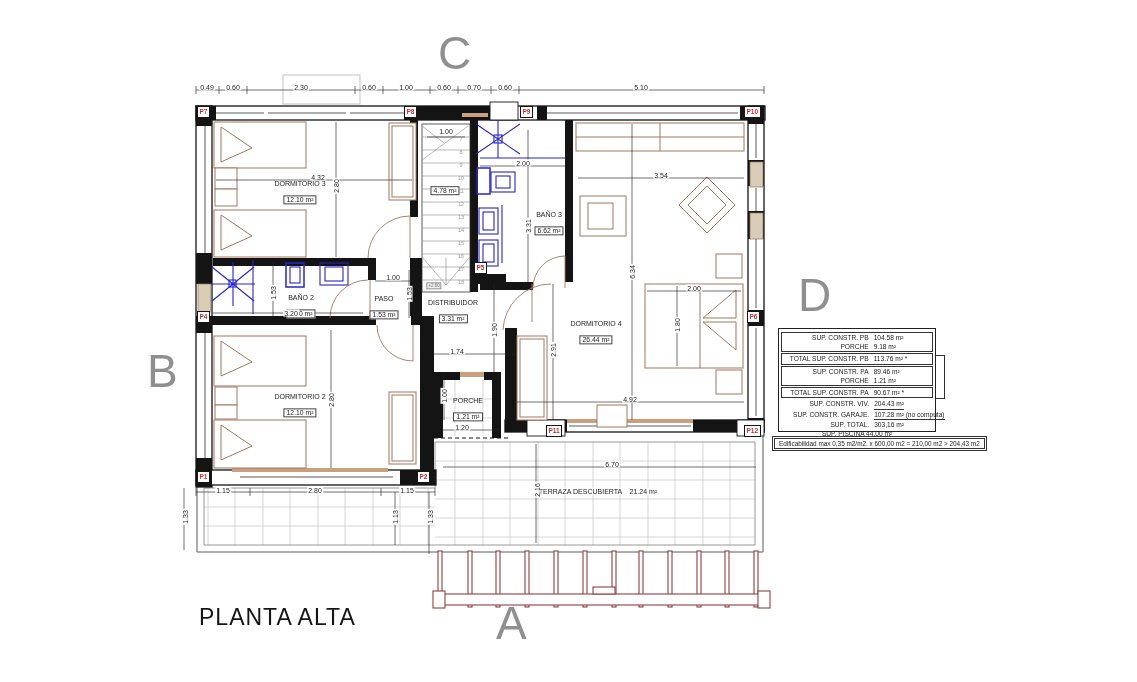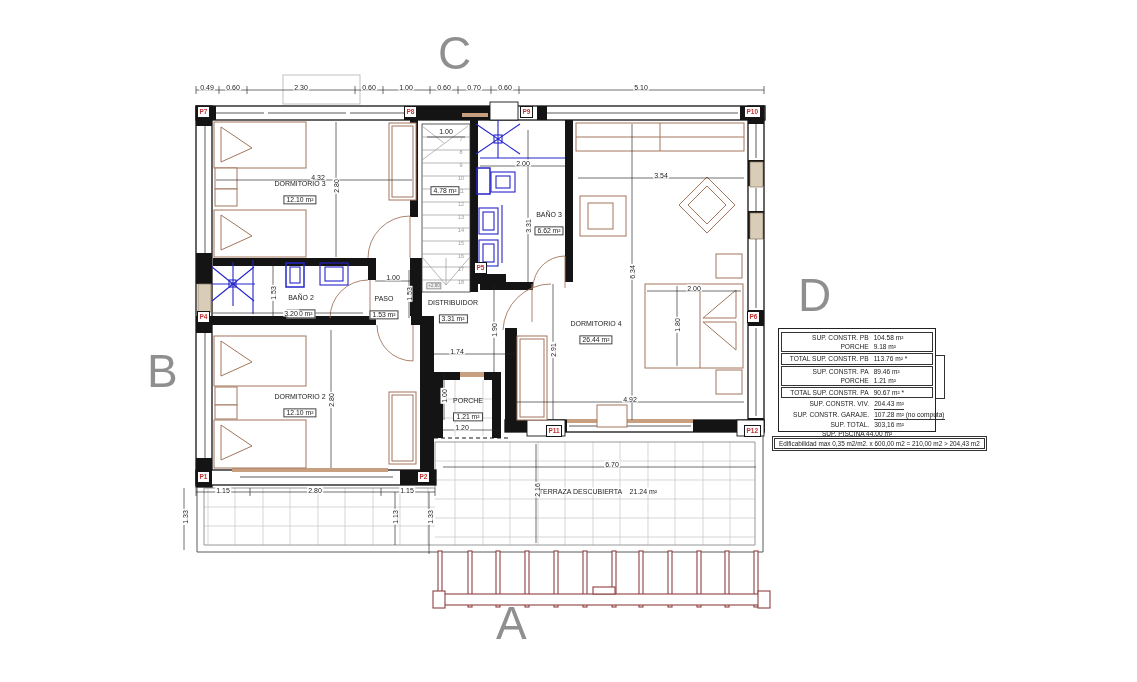--- a/index.html
+++ b/index.html
@@ -281,20 +281,21 @@
   </svg>
 
   <div>
 
   <div class="letter" style="left: 438px; top: 30px; position: absolute;">C</div>
       <div class="letter" style="left: 147px; top: 348px; position: absolute;">B</div>
       <div class="letter" style="left: 798px; top: 272px; position: absolute;">D</div>
       <div class="letter" style="left: 496px; top: 600px; position: absolute;">A</div>
     </div>
 
+  <div class="plan-title">PLANTA ALTA</div>
 
   <div>
 
   <div class="room-label" style="left: 300px; top: 193px; position: absolute;">
       <div class="room-name">DORMITORIO 3</div>
       <div class="room-area">12.10 m²</div>
     </div>
       <div class="room-label" style="left: 301px; top: 307px; position: absolute;">
       <div class="room-name">BAÑO 2</div>
       <div class="room-area">4.90 m²</div>

